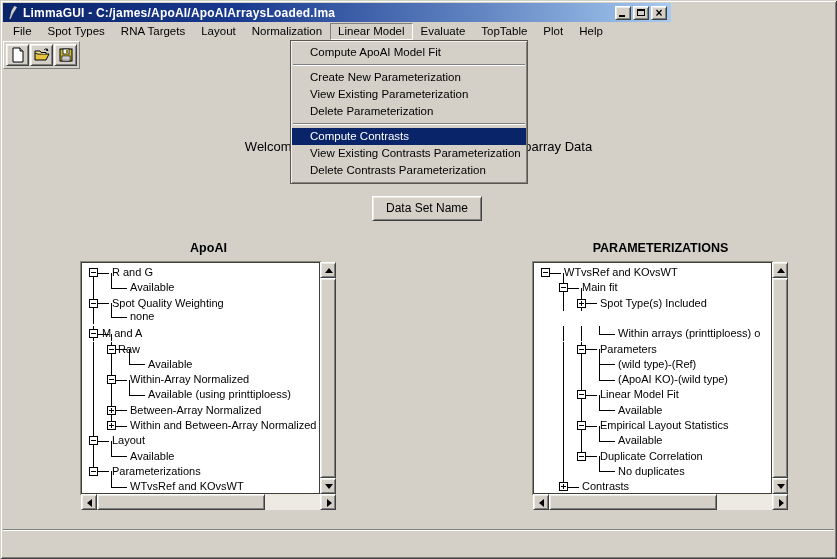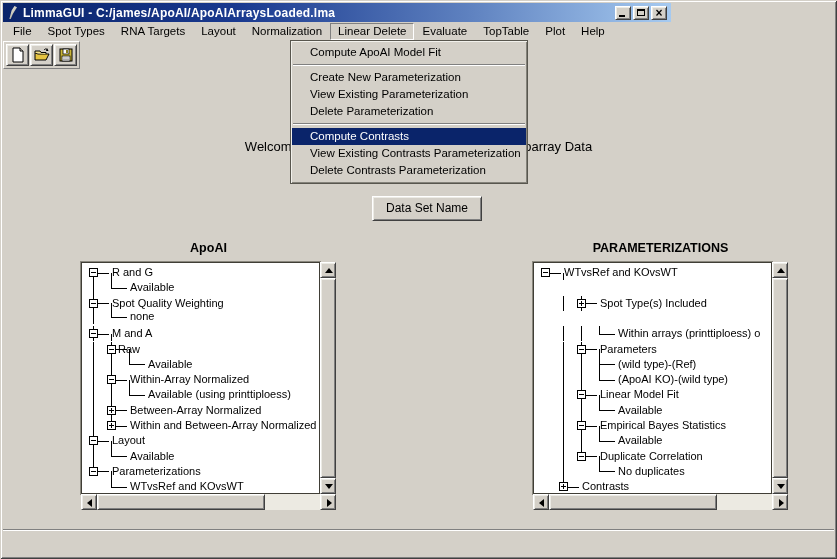--- a/index.html
+++ b/index.html
@@ -100,21 +100,21 @@
         </div>
     </div>
   </div>
 
   <div class="menubar" id="menubar">
       <div class="menu-item">File</div>
       <div class="menu-item">Spot Types</div>
       <div class="menu-item">RNA Targets</div>
       <div class="menu-item">Layout</div>
       <div class="menu-item">Normalization</div>
-      <div class="menu-item active">Linear Delete</div>
+      <div class="menu-item active">Linear Model</div>
       <div class="menu-item">Evaluate</div>
       <div class="menu-item">TopTable</div>
       <div class="menu-item">Plot</div>
       <div class="menu-item">Help</div>
     </div>
 
   <div class="toolbar">
     <div class="tool-btn">
       <svg width="16" height="16" viewBox="0 0 16 16">
         <polygon points="3,1 10,1 13,4 13,15 3,15" fill="#ffffff" stroke="#000" stroke-width="1"></polygon>
@@ -182,21 +182,21 @@
             <div class="tlabel" style="left: 48px;">none</div>
           </div>
           <div class="trow" style="top: 63.2px;">
             <div class="tline" style="left: 11px; top: 0px; width: 1px; height: 3px;"></div>
             <div class="tline" style="left: 11px; top: 12px; width: 1px; height: 3.3px;"></div>
             <div class="tline" style="left: 16px; top: 7.5px; width: 11px; height: 1px;"></div>
             <div class="expander" style="left: 7px; top: 3px;">
               <span class="h"></span>
             </div>
             <div class="tline" style="left: 29px; top: 7.5px; width: 1px; height: 7.8px;"></div>
-            <div class="tlabel" style="left: 30px;">M and A</div>
+            <div class="tlabel" style="left: 20px;">M and A</div>
           </div>
           <div class="trow" style="top: 78.5px;">
             <div class="tline" style="left: 11px; top: 0px; width: 1px; height: 15.3px;"></div>
             <div class="tline" style="left: 29px; top: 0px; width: 1px; height: 3px;"></div>
             <div class="tline" style="left: 29px; top: 12px; width: 1px; height: 3.3px;"></div>
             <div class="tline" style="left: 34px; top: 7.5px; width: 11px; height: 1px;"></div>
             <div class="expander" style="left: 25px; top: 3px;">
               <span class="h"></span>
             </div>
             <div class="tline" style="left: 47px; top: 7.5px; width: 1px; height: 7.8px;"></div>
@@ -301,20 +301,30 @@
     <div class="treebox" id="rtree" style="left:530px; top:193px;">
         <div class="tree-canvas">
           <div class="trow" style="top: 2px;">
             <div class="tline" style="left: 16px; top: 7.5px; width: 11px; height: 1px;"></div>
             <div class="expander" style="left: 7px; top: 3px;">
               <span class="h"></span>
             </div>
             <div class="tline" style="left: 29px; top: 7.5px; width: 1px; height: 7.8px;"></div>
             <div class="tlabel" style="left: 30px;">WTvsRef and KOvsWT</div>
           </div>
+          <div class="trow" style="top: 17.3px;">
+            <div class="tline" style="left: 29px; top: 0px; width: 1px; height: 3px;"></div>
+            <div class="tline" style="left: 29px; top: 12px; width: 1px; height: 3.3px;"></div>
+            <div class="tline" style="left: 34px; top: 7.5px; width: 11px; height: 1px;"></div>
+            <div class="expander" style="left: 25px; top: 3px;">
+              <span class="h"></span>
+            </div>
+            <div class="tline" style="left: 47px; top: 7.5px; width: 1px; height: 7.8px;"></div>
+            <div class="tlabel" style="left: 48px;">Main fit</div>
+          </div>
           <div class="trow" style="top: 32.6px;">
             <div class="tline" style="left: 29px; top: 0px; width: 1px; height: 15.3px;"></div>
             <div class="tline" style="left: 47px; top: 0px; width: 1px; height: 3px;"></div>
             <div class="tline" style="left: 47px; top: 12px; width: 1px; height: 3.3px;"></div>
             <div class="tline" style="left: 52px; top: 7.5px; width: 11px; height: 1px;"></div>
             <div class="expander" style="left: 43px; top: 3px;">
               <span class="h"></span>
               <span class="v"></span>
             </div>
             <div class="tlabel" style="left: 66px;">Spot Type(s) Included</div>
@@ -371,21 +381,21 @@
           </div>
           <div class="trow" style="top: 155px;">
             <div class="tline" style="left: 29px; top: 0px; width: 1px; height: 15.3px;"></div>
             <div class="tline" style="left: 47px; top: 0px; width: 1px; height: 3px;"></div>
             <div class="tline" style="left: 47px; top: 12px; width: 1px; height: 3.3px;"></div>
             <div class="tline" style="left: 52px; top: 7.5px; width: 11px; height: 1px;"></div>
             <div class="expander" style="left: 43px; top: 3px;">
               <span class="h"></span>
             </div>
             <div class="tline" style="left: 65px; top: 7.5px; width: 1px; height: 7.8px;"></div>
-            <div class="tlabel" style="left: 66px;">Empirical Bayes Statistics</div>
+            <div class="tlabel" style="left: 66px;">Empirical Layout Statistics</div>
           </div>
           <div class="trow" style="top: 170.3px;">
             <div class="tline" style="left: 29px; top: 0px; width: 1px; height: 15.3px;"></div>
             <div class="tline" style="left: 47px; top: 0px; width: 1px; height: 15.3px;"></div>
             <div class="tline" style="left: 65px; top: 0px; width: 1px; height: 8.5px;"></div>
             <div class="tline" style="left: 65px; top: 7.5px; width: 16px; height: 1px;"></div>
             <div class="tlabel" style="left: 84px;">Available</div>
           </div>
           <div class="trow" style="top: 185.6px;">
             <div class="tline" style="left: 29px; top: 0px; width: 1px; height: 15.3px;"></div>

